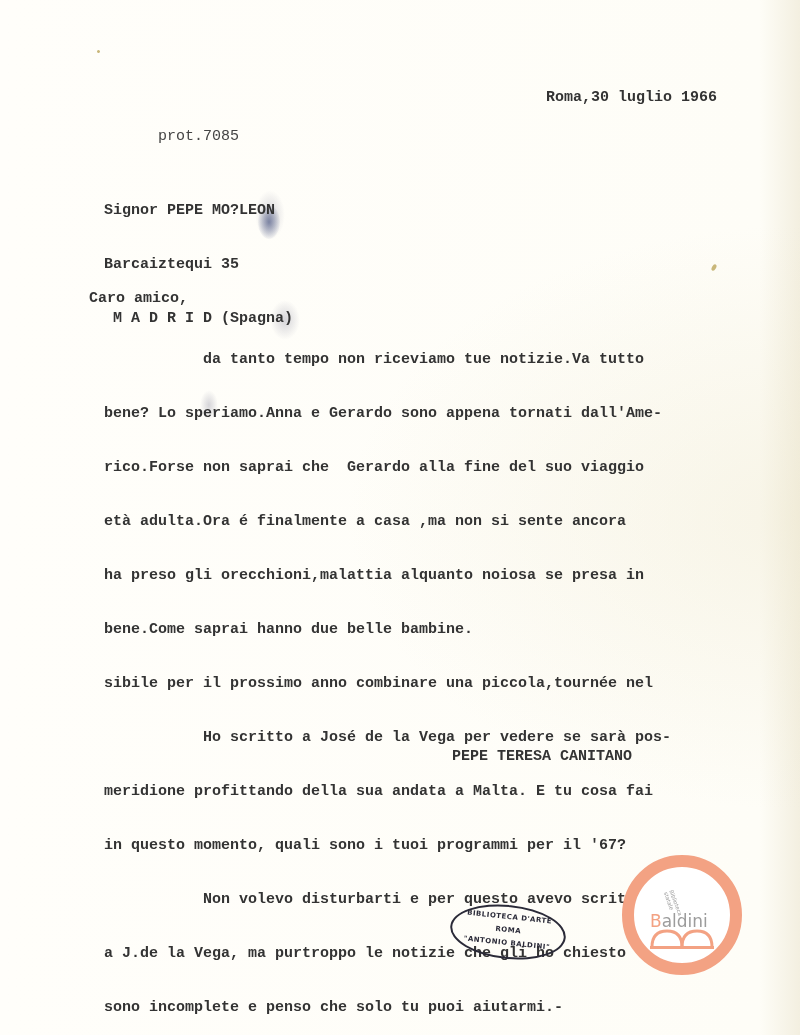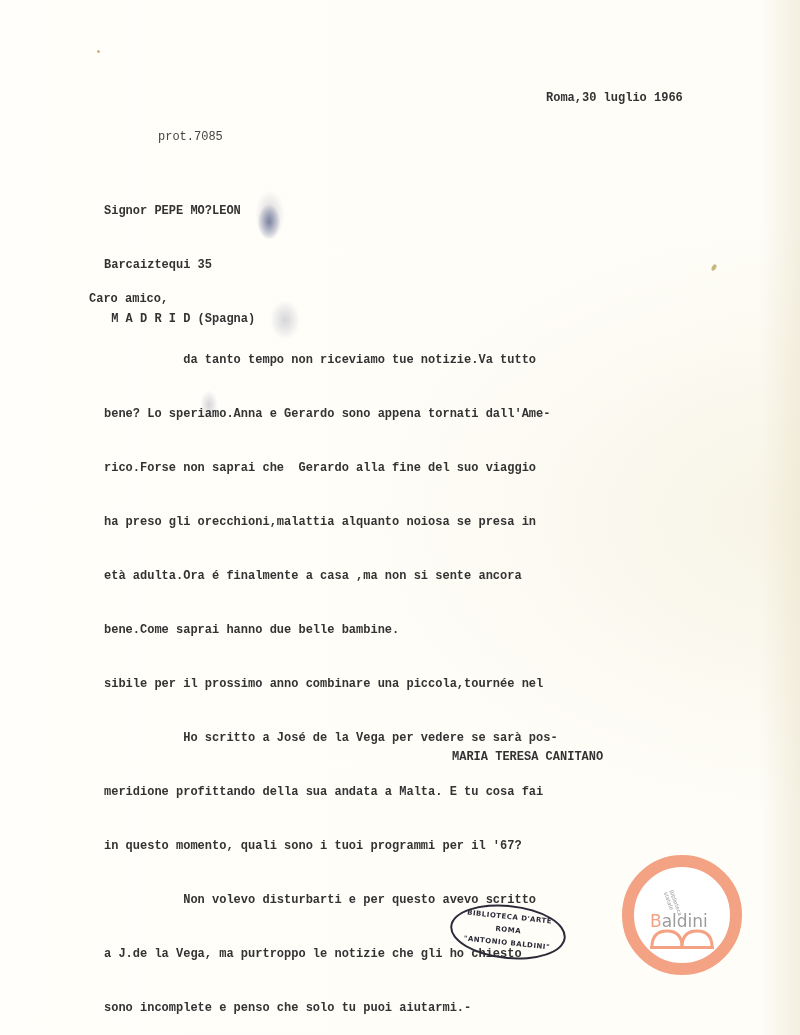--- a/index.html
+++ b/index.html
@@ -18,21 +18,21 @@
     .page {
       position: absolute;
       left: 0; top: 0;
       width: 800px; height: 1035px;
       background:
         radial-gradient(ellipse at 100% 50%, rgba(235,228,200,0.35) 0%, rgba(255,255,255,0) 40%),
         linear-gradient(90deg, #fffefa 0%, #fefdf7 95%, #f3efe0 100%);
     }
     .tl {
       position: absolute;
-      font-size: 12px;
+      font-size: 15px;
       line-height: 18px;
       white-space: pre;
       letter-spacing: 0;
       font-weight: bold;
       color: #333;
     }
     .date { left: 546px; top: 89px; }
     .prot { left: 158px; top: 128px; font-weight: normal; color: #444; text-align: right; }
     .addr { left: 104px; top: 166px; }
     .greet { left: 89px; top: 278px; margin-top: 12px; }
@@ -138,42 +138,42 @@
     <span class="body-line">Barcaiztequi 35</span>
     <span class="body-line"> M A D R I D (Spagna)</span>
   </div>
 
   <div class="tl greet">Caro amico,</div>
 
   <div class="tl body-text">
     <span class="body-line">           da tanto tempo non riceviamo tue notizie.Va tutto</span>
     <span class="body-line">bene? Lo speriamo.Anna e Gerardo sono appena tornati dall'Ame-</span>
     <span class="body-line">rico.Forse non saprai che  Gerardo alla fine del suo viaggio</span>
+    <span class="body-line">età adulta.Ora é finalmente a casa ,ma non si sente ancora</span>
     <span class="body-line">ha preso gli orecchioni,malattia alquanto noiosa se presa in</span>
-    <span class="body-line">età adulta.Ora é finalmente a casa ,ma non si sente ancora</span>
     <span class="body-line">bene.Come saprai hanno due belle bambine.</span>
     <span class="body-line">sibile per il prossimo anno combinare una piccola,tournée nel</span>
     <span class="body-line">           Ho scritto a José de la Vega per vedere se sarà pos-</span>
     <span class="body-line">meridione profittando della sua andata a Malta. E tu cosa fai</span>
     <span class="body-line">in questo momento, quali sono i tuoi programmi per il '67?</span>
     <span class="body-line">           Non volevo disturbarti e per questo avevo scritto</span>
     <span class="body-line">a J.de la Vega, ma purtroppo le notizie che gli ho chiesto</span>
     <span class="body-line">sono incomplete e penso che solo tu puoi aiutarmi.-</span>
     
     
     
     
     
     
     
     
     
   </div>
 
-  <div class="tl sig">MARIA TERESA CANITANO</div>
+  <div class="tl sig">PEPE TERESA CANITANO</div>
 
   <div class="stamp">
     <div class="stamp-top">BIBLIOTECA D'ARTE</div>
     <div class="stamp-mid">ROMA</div>
     <div class="stamp-bot">"ANTONIO BALDINI"</div>
   </div>
 
   <div class="logo">
     <div class="logo-ring"></div>
     <div class="logo-small">

